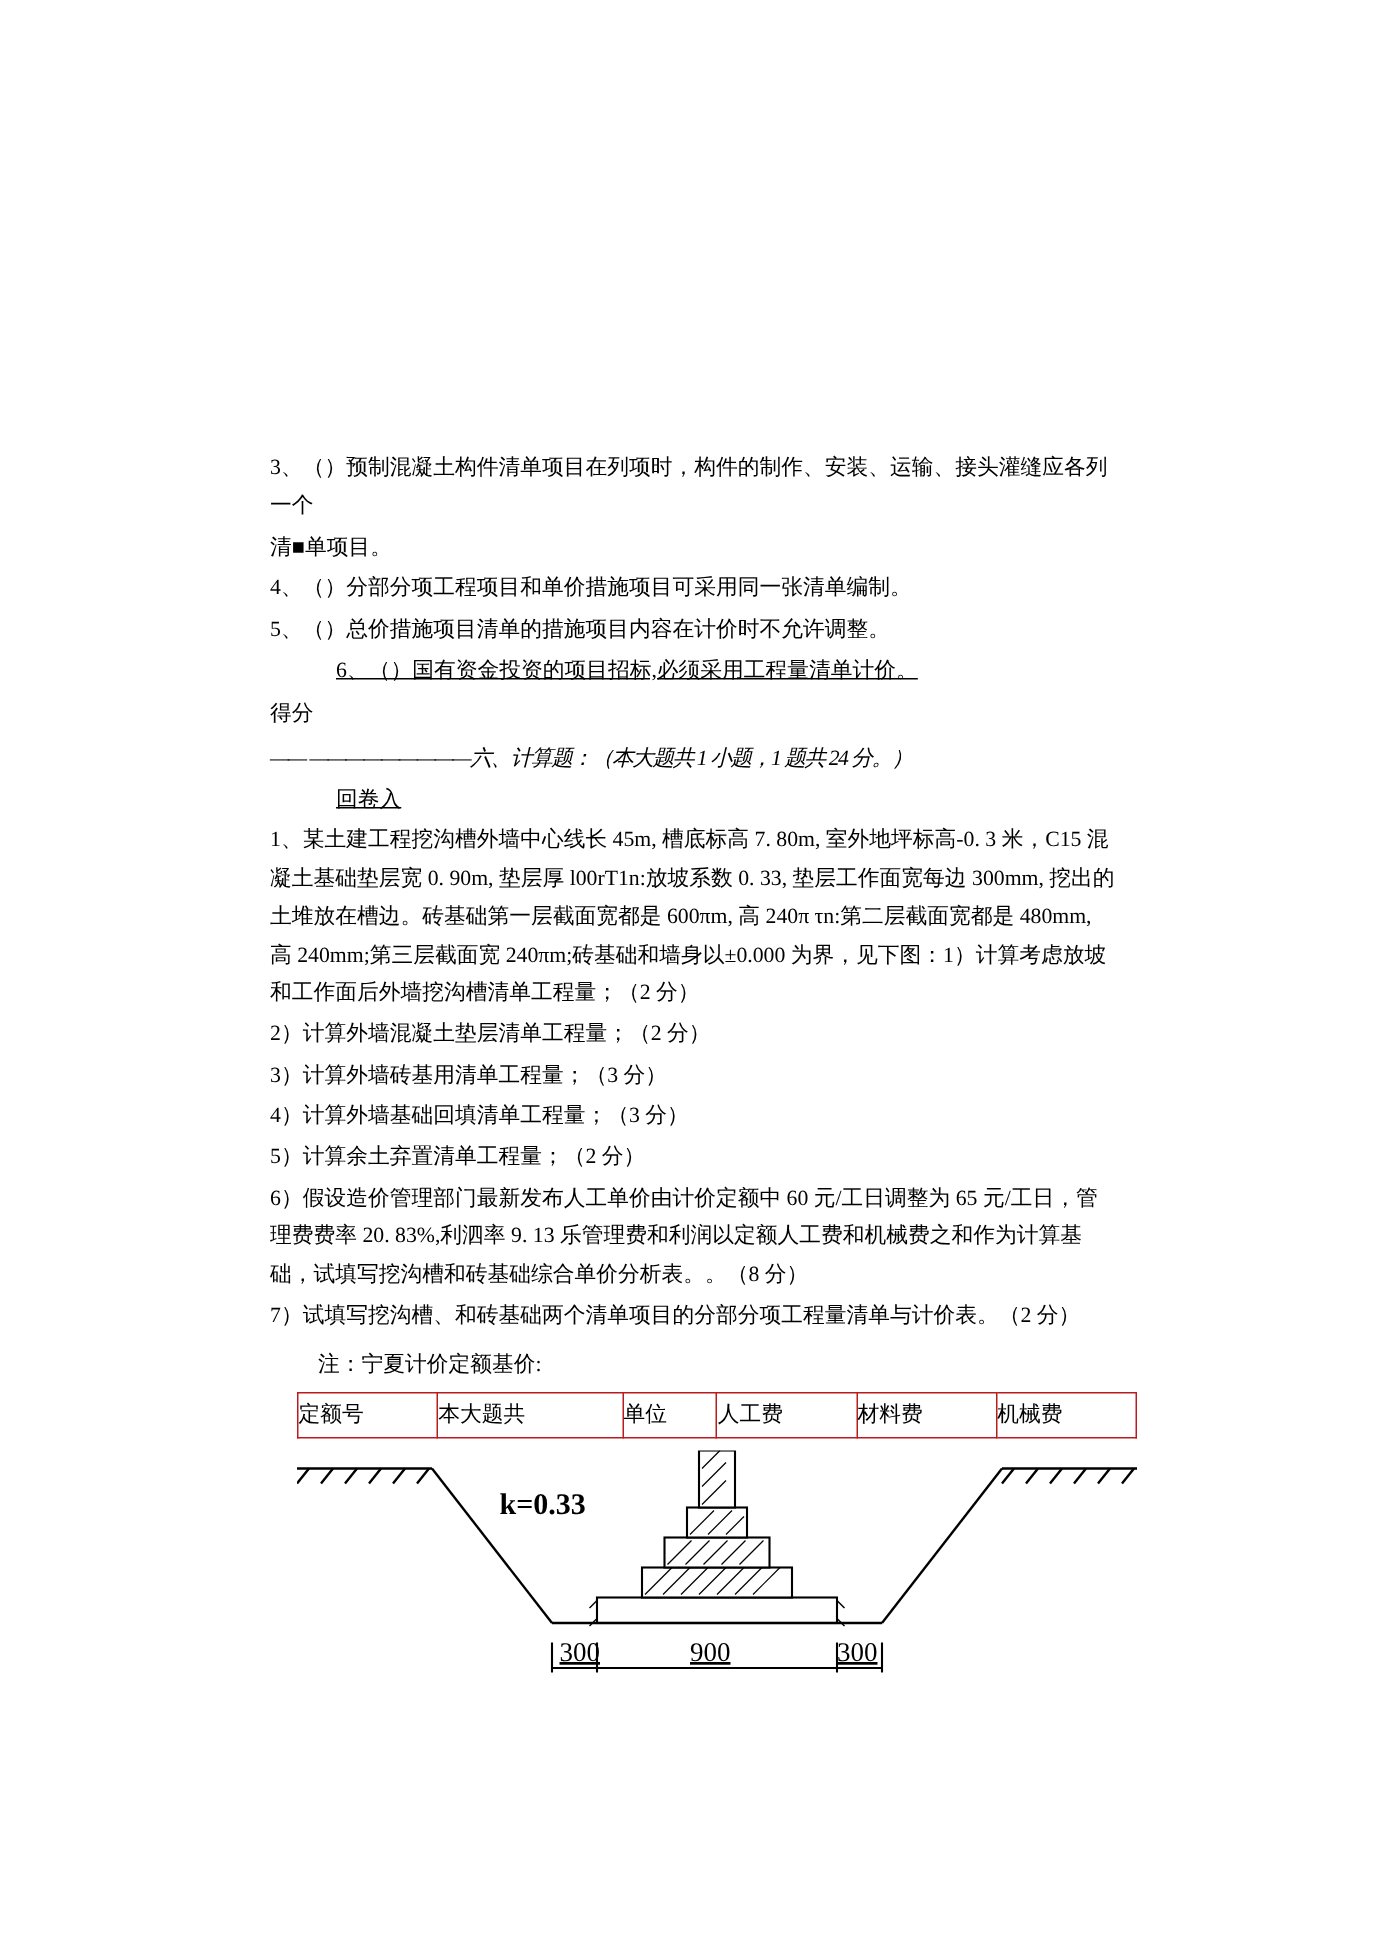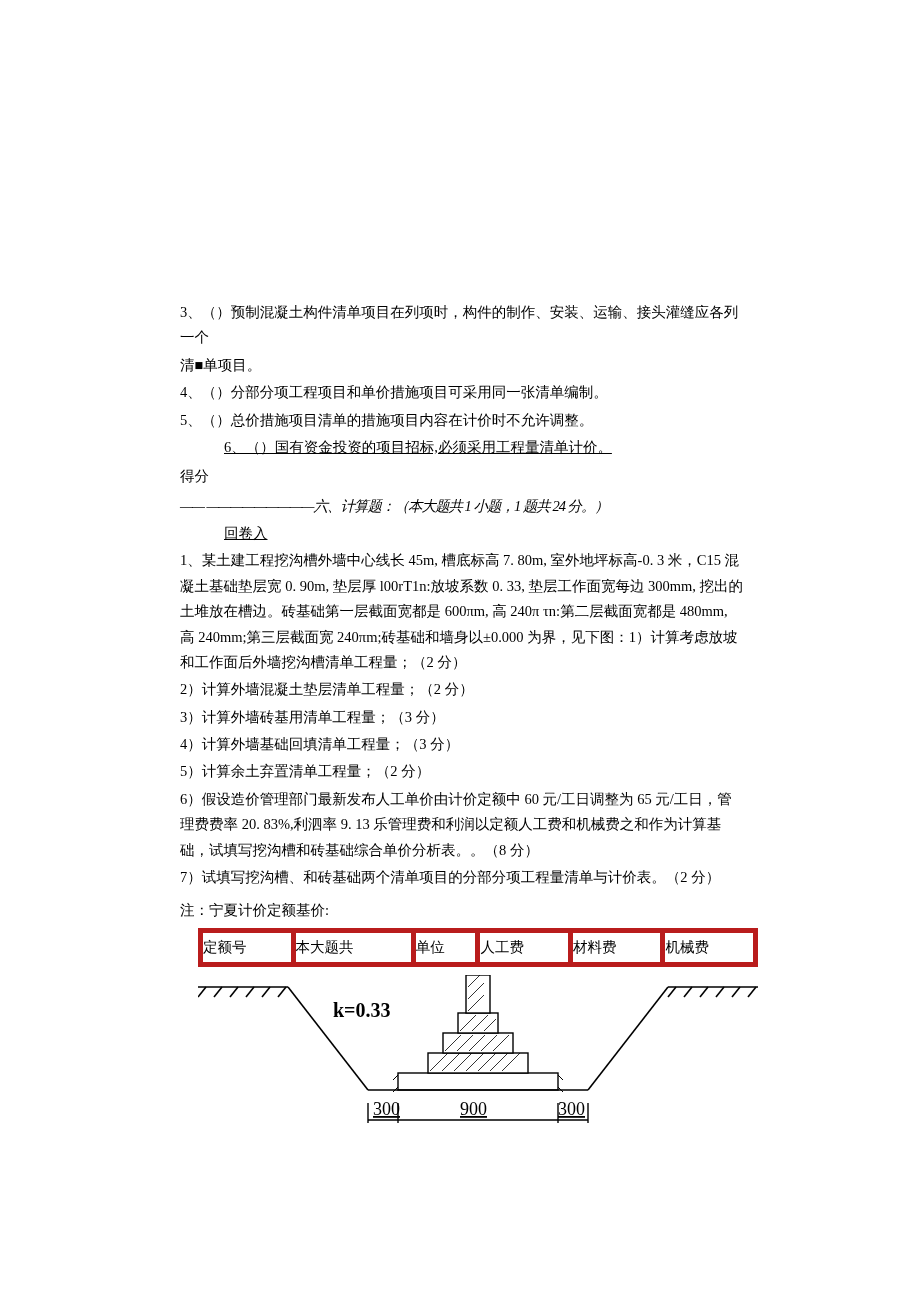--- a/index.html
+++ b/index.html
@@ -19,27 +19,27 @@
     margin-bottom: 2px;
   }
   .score-label { margin-top: 4px; }
   .dash-line { letter-spacing: -1px; font-style: italic; }
   table.pricing {
     border-collapse: collapse;
     margin: 4px 0 8px 18px;
     width: 560px;
   }
   table.pricing th, table.pricing td {
-    border: 5px solid #b91c1c;
+    border: 1px solid #b91c1c;
     padding: 2px 0;
     text-align: left;
     font-weight: normal;
     font-size: 14.5px;
   }
-  .note { margin-top: 8px; margin-bottom: 0; }
+  .note { margin-top: 8px; margin-bottom: 0; margin-left: 32px; }
   .diagram-wrap {
     width: 560px;
     margin: 6px 0 0 18px;
   }
 </style>
 </head>
 <body>
 
 <p class="para">3、（）预制混凝土构件清单项目在列项时，构件的制作、安装、运输、接头灌缝应各列一个</p>
 <p class="para">清■单项目。</p>

